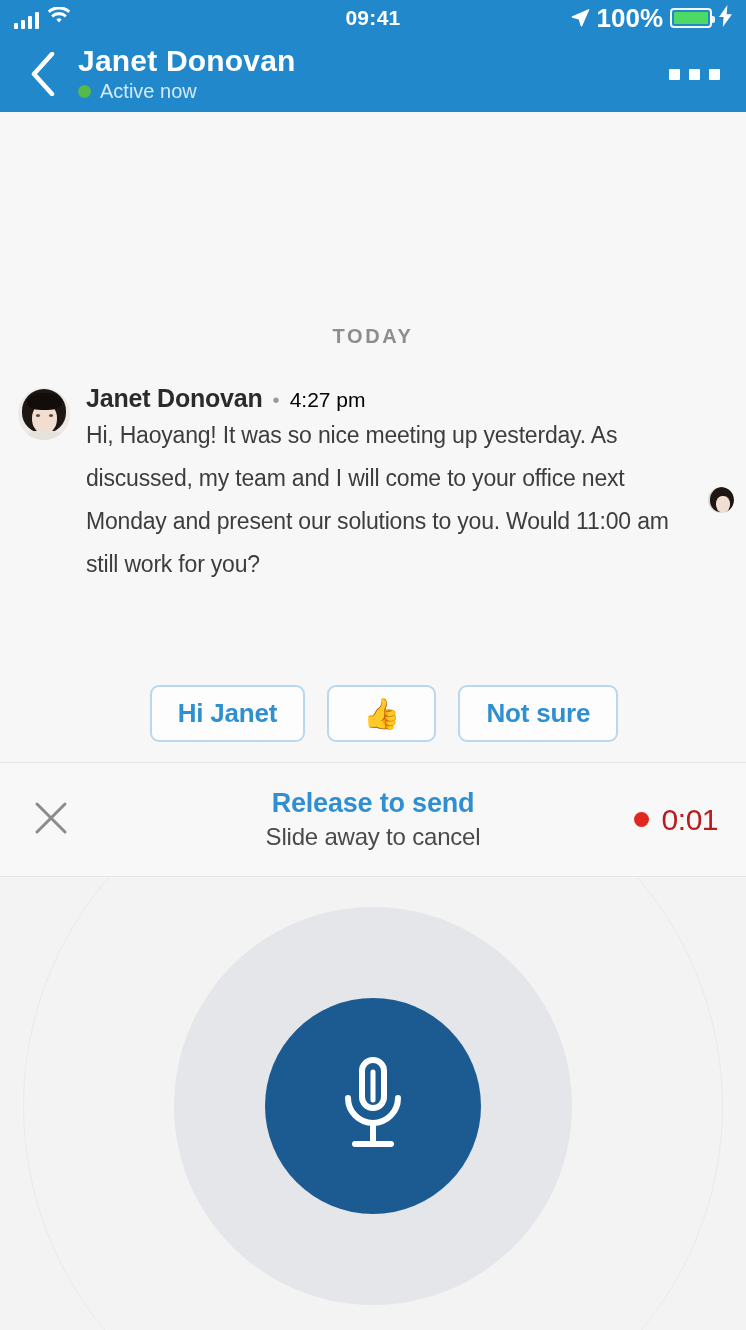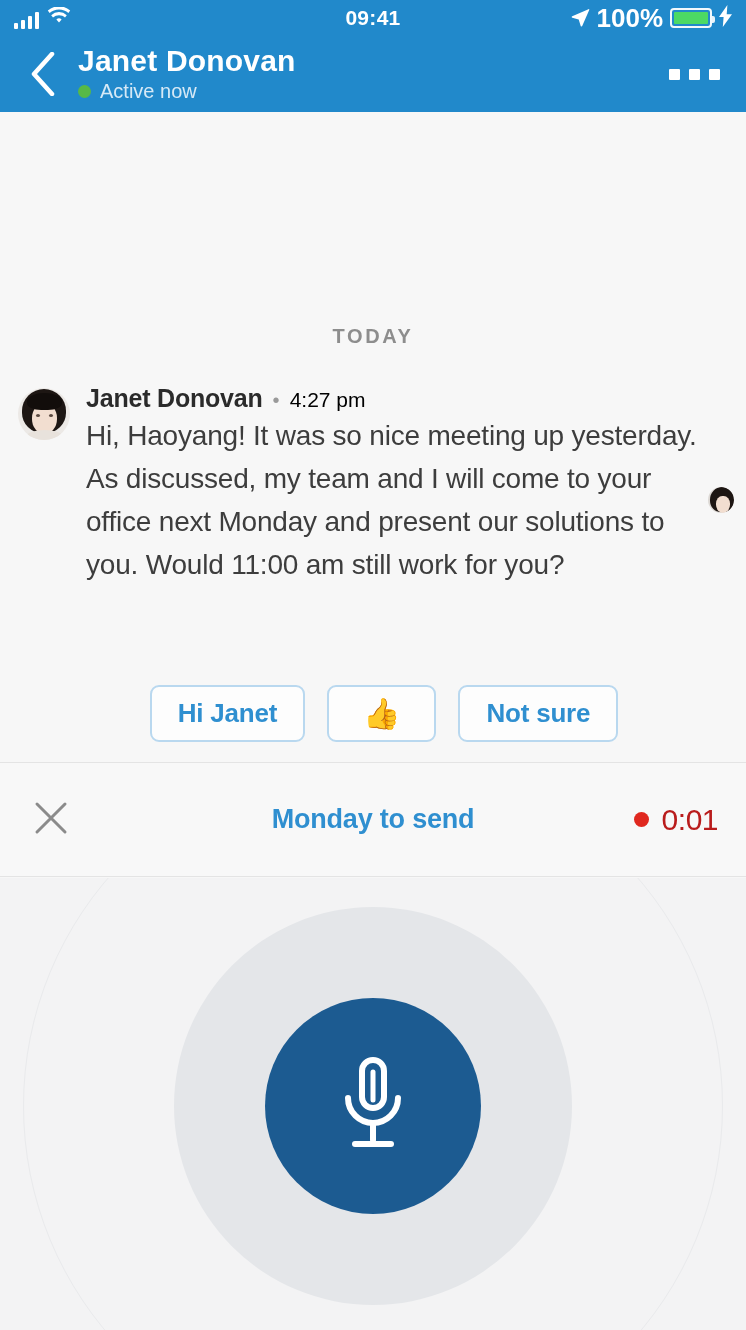--- a/index.html
+++ b/index.html
@@ -105,21 +105,21 @@
     position: absolute; left: 8px; bottom: -4px; width: 37px; height: 14px;
     background: #e8e2dc; border-radius: 50% 50% 0 0;
   }
 
   .msg-body { flex: 1; min-width: 0; }
   .msg-head { display: flex; align-items: baseline; gap: 10px; margin-bottom: 1px; }
   .msg-sender { font-size: 25px; font-weight: bold; color: #2b2b2b; letter-spacing: -.2px; }
   .msg-dot { font-size: 20px; color: #9a9a9a; }
   .msg-time { font-size: 21px; color: #000000; }
   .msg-text {
-    font-size: 28px; color: #3d3d3d; line-height: 43px; letter-spacing: -.2px;
+    font-size: 23px; color: #3d3d3d; line-height: 43px; letter-spacing: -.2px;
     max-width: 618px;
   }
 
   .receipt {
     position: absolute; right: 10px; top: 373px;
     width: 30px; height: 30px; border-radius: 50%; overflow: hidden;
     background: #ddd9d5; border: 2px solid #f7f7f7;
   }
   .receipt .hair {
     position: absolute; left: 2px; top: 0; width: 24px; height: 25px;
@@ -289,21 +289,22 @@
 
   <div class="rec-bar">
     <div class="close-x">
       <span>
         <svg width="38" height="38" viewBox="0 0 38 38" aria-hidden="true">
           <path d="M5 5l28 28M33 5L5 33" stroke="#8b8b8b" stroke-width="3" stroke-linecap="round"></path>
         </svg>
       </span>
     </div>
     <div class="rec-center">
-      <div class="rec-title">Monday to send</div>
+      <div class="rec-title">Release to send</div>
+      <div class="rec-sub">Slide away to cancel</div>
     </div>
     <div class="rec-timer">
       <span class="rec-dot"></span>
       <span class="rec-time">0:01</span>
     </div>
   </div>
 
   <div class="mic-stage">
     <div class="ring-outer"></div>
     <div class="ring-mid"></div>

